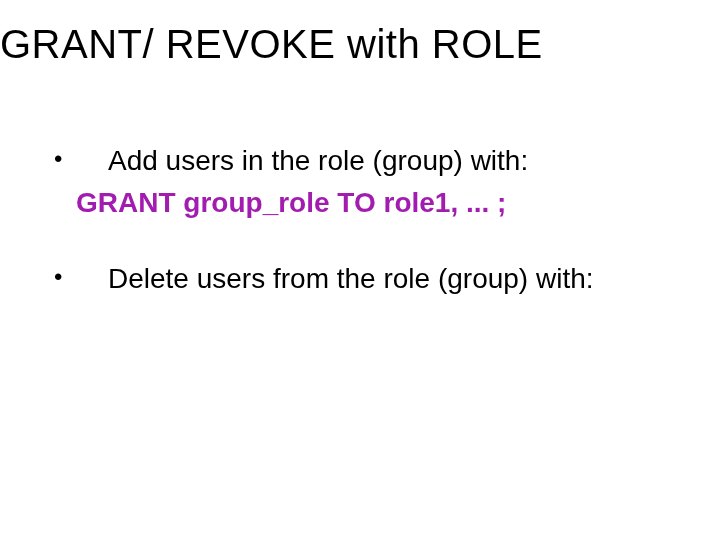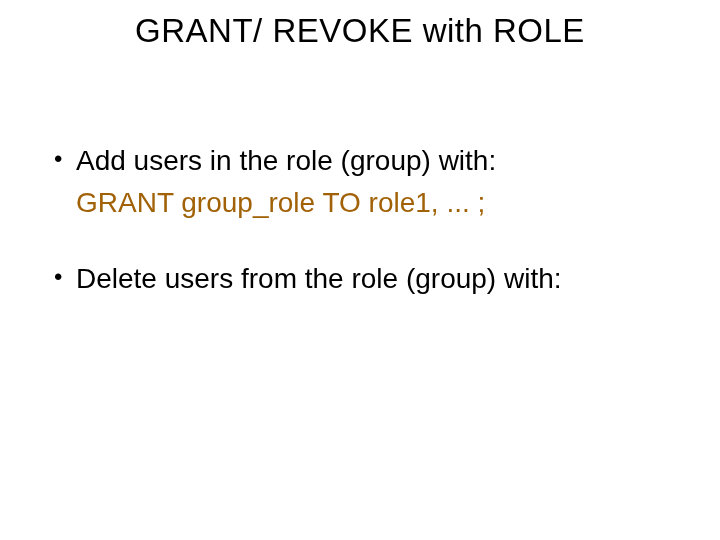--- a/index.html
+++ b/index.html
@@ -13,25 +13,24 @@
     overflow: hidden;
   }
   .slide {
     width: 720px;
     height: 540px;
     position: relative;
     box-sizing: border-box;
   }
   .title {
     position: absolute;
-    top: 12px;
+    top: 22px;
     left: 0;
     width: 720px;
-    text-align: center;
-    font-size: 33px;
+    font-size: 40px;
     font-weight: 400;
     letter-spacing: 0.5px;
   }
   .body {
     position: absolute;
     top: 142px;
     left: 54px;
     right: 54px;
     font-size: 28px;
     line-height: 1.35;
@@ -42,27 +41,29 @@
     margin-bottom: 4px;
   }
   .bullet-dot {
     width: 22px;
     flex: 0 0 22px;
     font-size: 24px;
     line-height: 1.45;
   }
   .bullet-text {
     flex: 1;
+    margin-left: 32px;
   }
   .indent-row {
     padding-left: 22px;
     margin-bottom: 4px;
   }
   .code {
-    color: #a16207; 
+    color: #a21caf; 
+    font-weight: bold;
   }
   .para-gap {
     height: 34px;
   }
 </style>
 </head>
 <body>
 
 <div class="slide">
 

